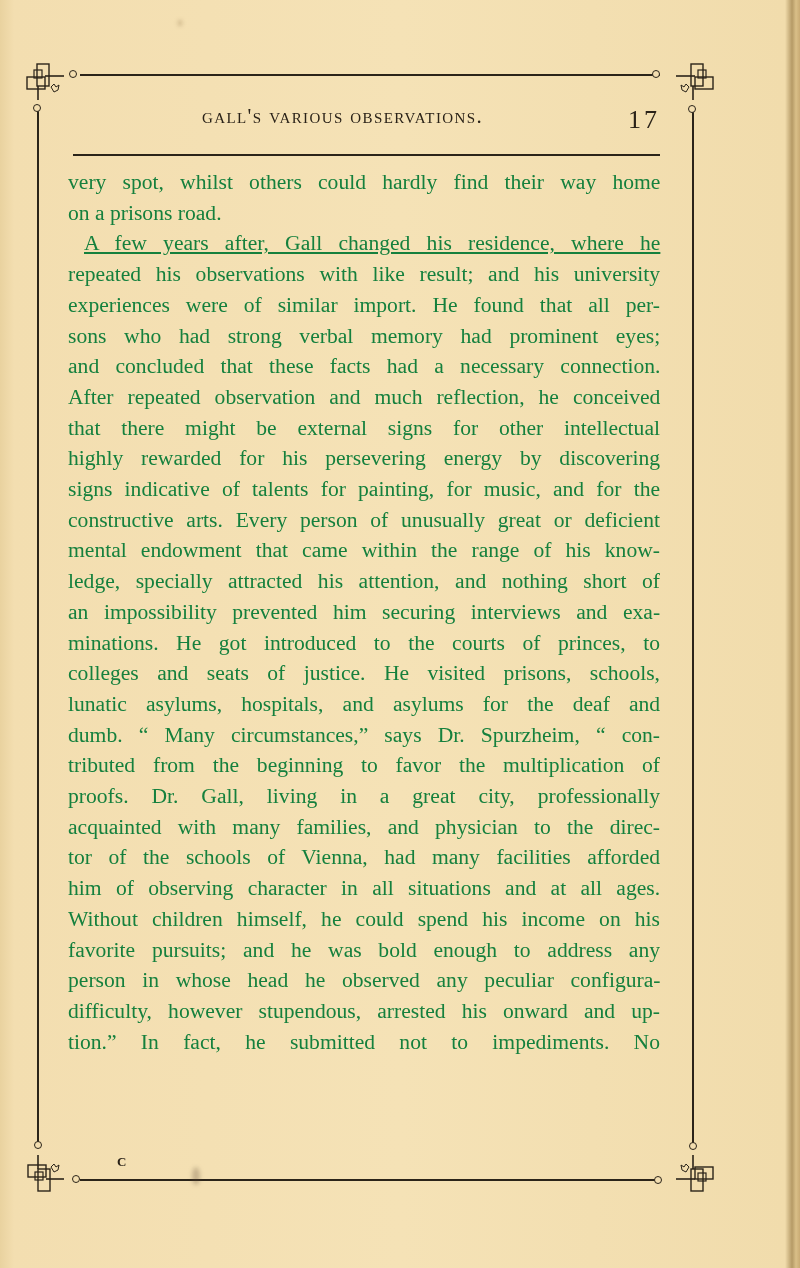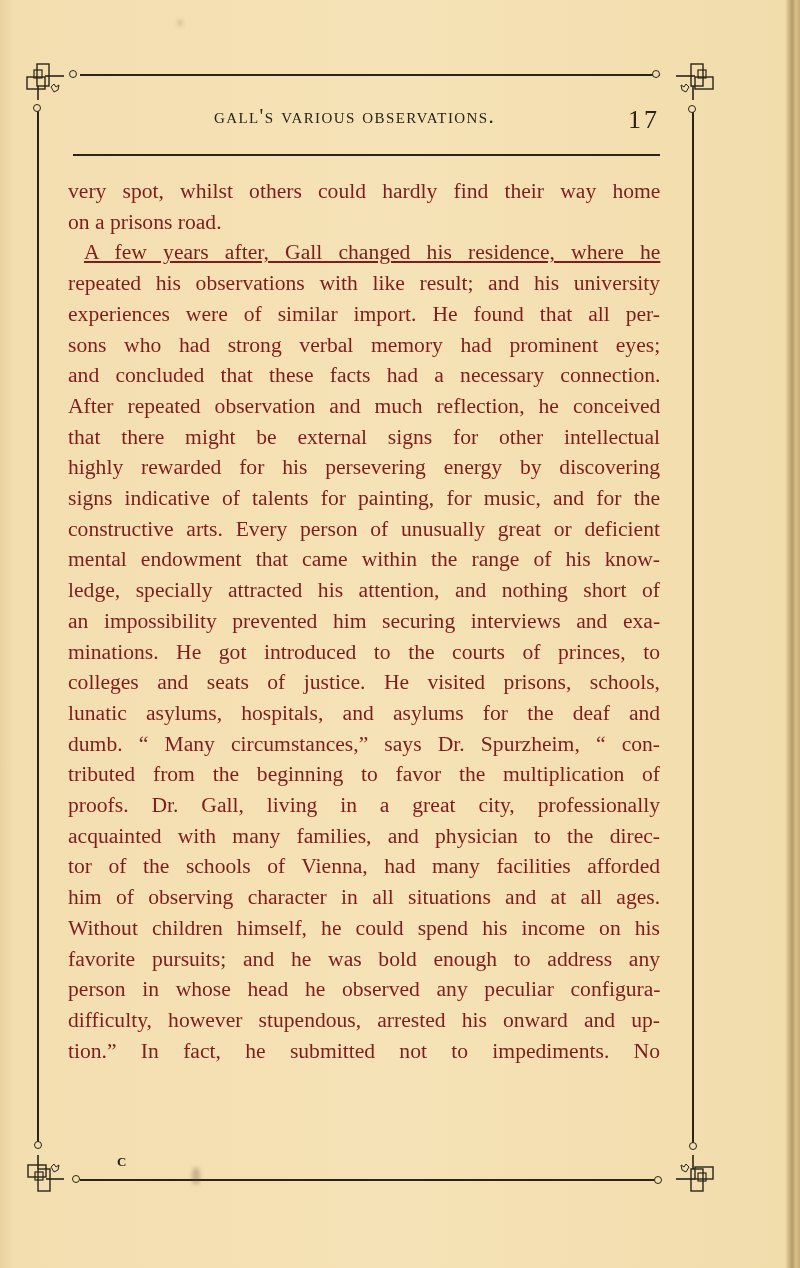--- a/index.html
+++ b/index.html
@@ -14,27 +14,27 @@
   .frame-top { left: 80px; top: 74px; width: 580px; height: 2px; }
   .frame-bottom { left: 80px; top: 1179px; width: 580px; height: 2px; }
   .frame-left { left: 37px; top: 110px; width: 2px; height: 1035px; }
   .frame-right { left: 692px; top: 110px; width: 2px; height: 1035px; }
   .knob { position: absolute; width: 6px; height: 6px; border: 1.5px solid #2b2419; border-radius: 50%; background: #f3deb0; }
   .corner { position: absolute; width: 40px; height: 40px; }
   .running-head {
     position: absolute; left: 100px; top: 104px; width: 560px;
     font-size: 17px; letter-spacing: 1.4px; color: #2a2218;
   }
-  .running-title { position: absolute; left: 114px; top: 0; font-variant: small-caps; text-transform: lowercase; font-size: 21px; }
+  .running-title { position: absolute; left: 102px; top: 0; font-variant: small-caps; text-transform: lowercase; font-size: 21px; }
   .page-number { position: absolute; right: 0; top: 1px; font-size: 26px; letter-spacing: 3px; }
   .head-rule { position: absolute; left: 73px; top: 154px; width: 587px; height: 1.5px; background: #2b2419; }
   .body-text {
-    position: absolute; left: 68px; top: 176px; width: 592px;
+    position: absolute; left: 68px; top: 167px; width: 592px;
     font-size: 21.6px; line-height: 30.7px; text-align: justify;
-    color: #7f1d1d;
+    color: #15803d;
   }
   .body-text .line { display: block; text-align: justify; text-align-last: justify; white-space: nowrap; }
   .body-text .line.last { text-align-last: left; }
   .body-text .line.indent { padding-left: 16px; text-decoration: underline; }
   .signature {
     position: absolute; left: 117px; top: 1154px;
     font-size: 13px; font-weight: bold; color: #2a2218;
   }
   .stain { position: absolute; border-radius: 50%; background: rgba(120,90,50,0.35); filter: blur(2px); }
 </style>

